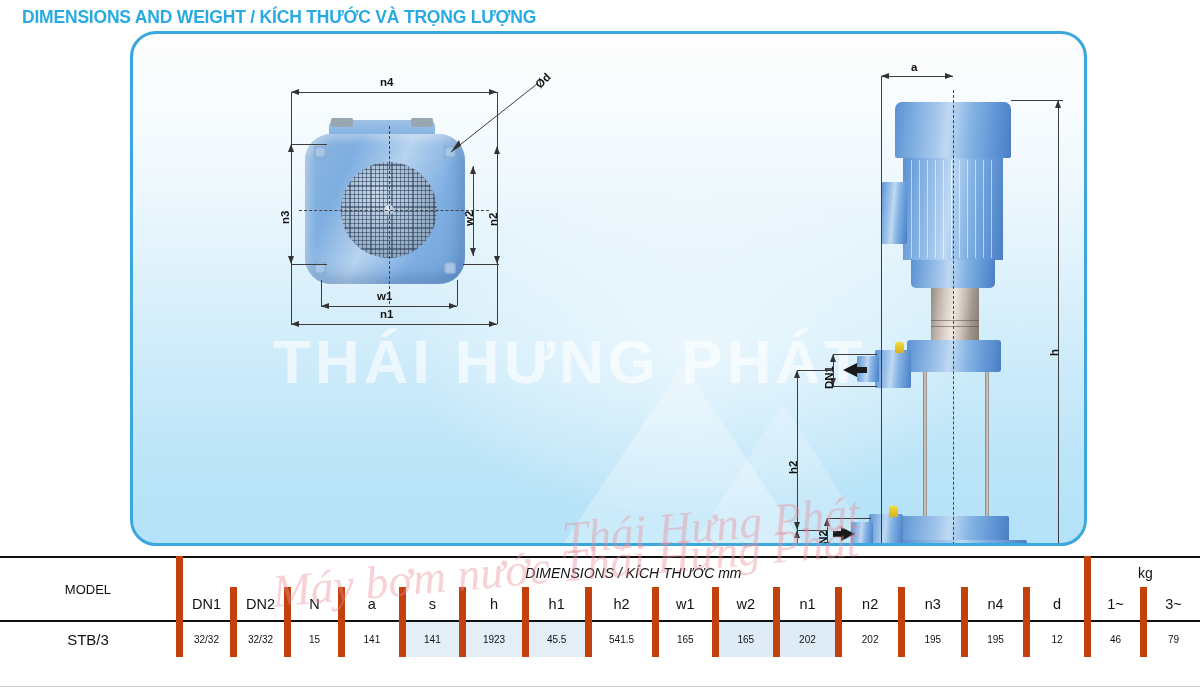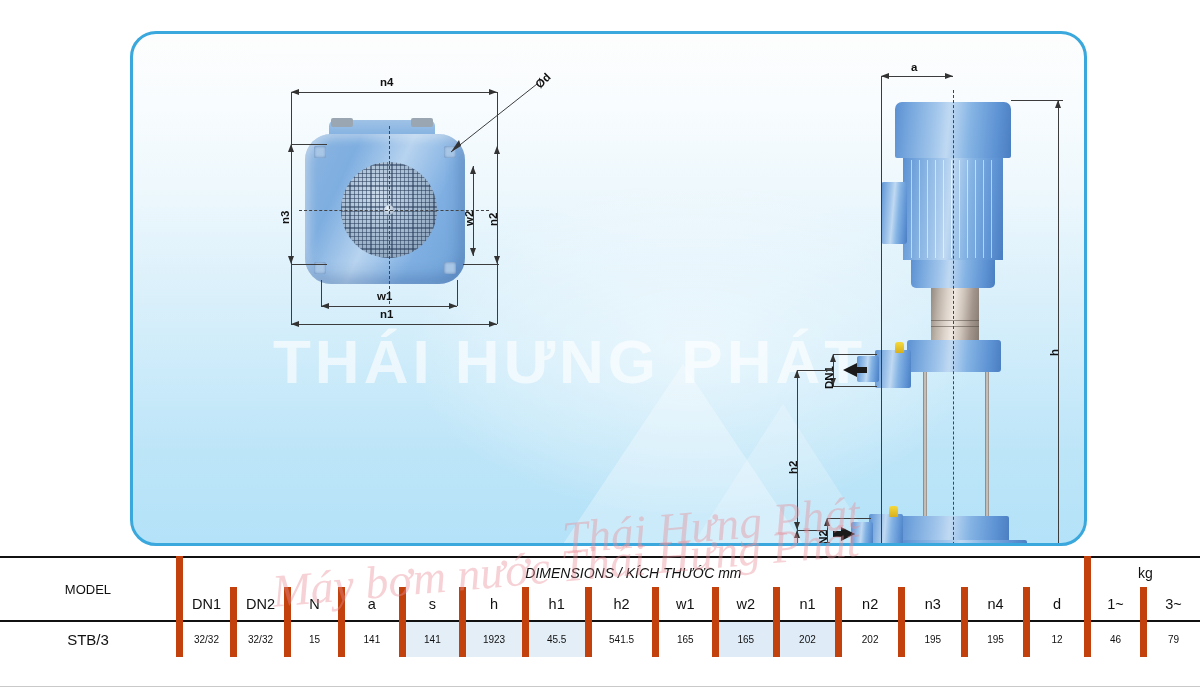--- a/index.html
+++ b/index.html
@@ -188,20 +188,21 @@
     transform-origin: left top;
     user-select:none;
     pointer-events:none;
   }
 </style>
 </head>
 <body>
 
 <div id="root">
 
+  <div id="page-title">DIMENSIONS AND WEIGHT / KÍCH THƯỚC VÀ TRỌNG LƯỢNG</div>
 
   <div id="diagram-panel">
     <div id="panel-glow"></div>
     <div id="panel-mount"></div>
     <div id="panel-mount2"></div>
     <div id="watermark-thaihung">THÁI HƯNG PHÁT</div>
 
     <div id="fan-view">
 
       <div id="fan-top-cap"></div>

